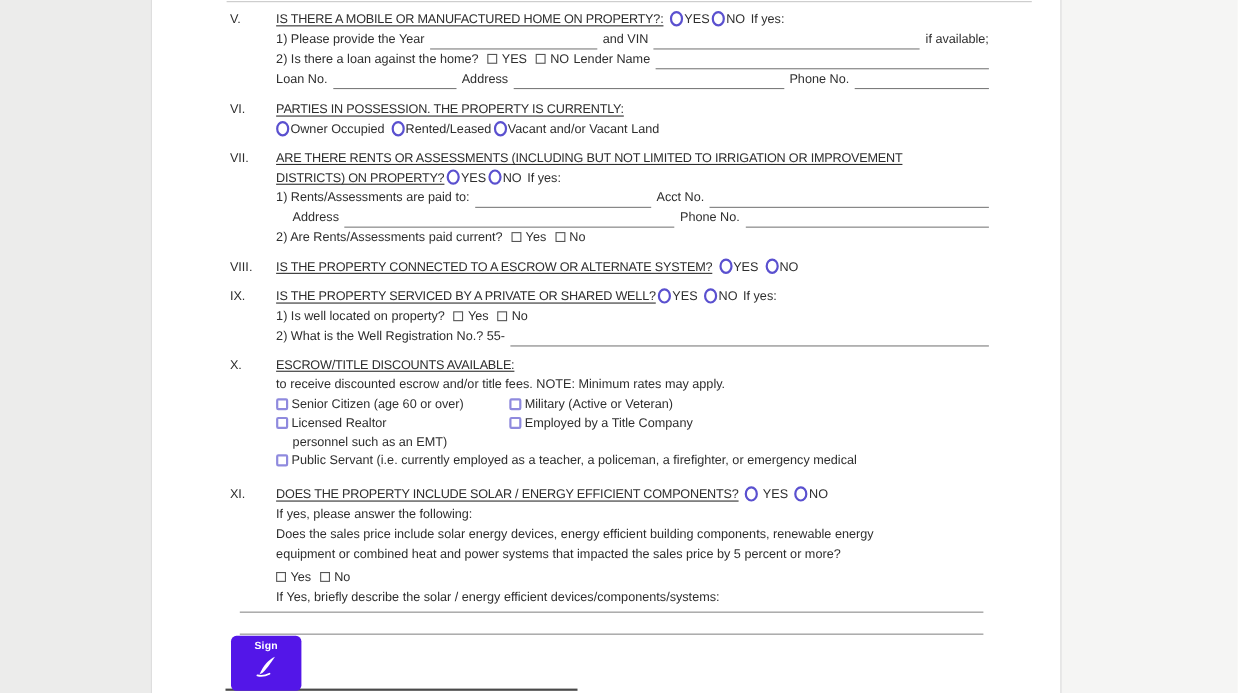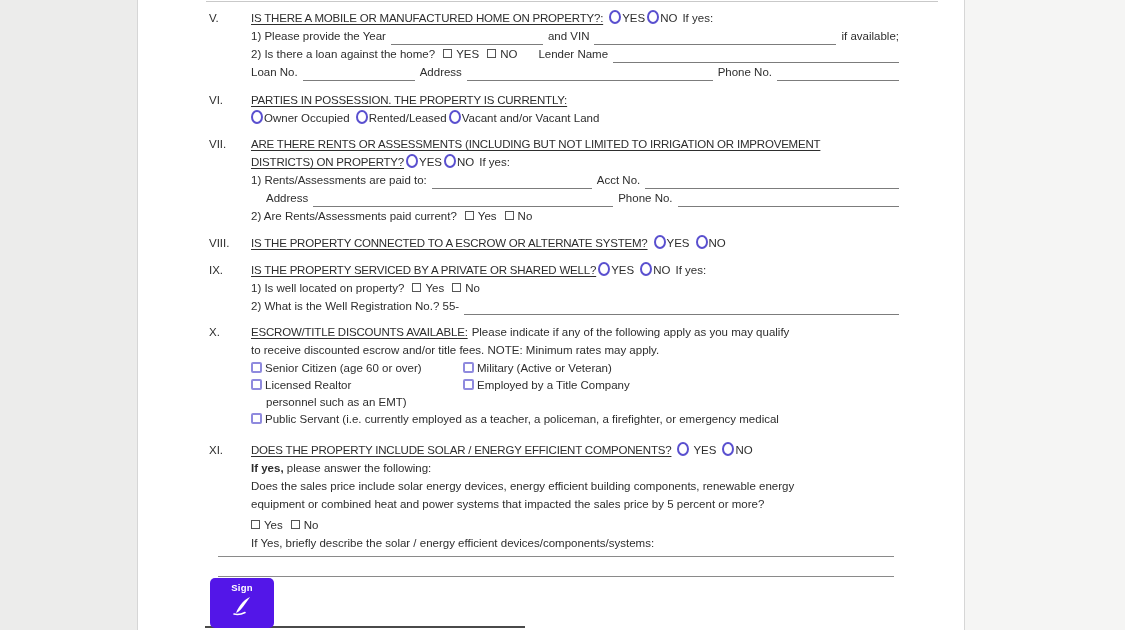--- a/index.html
+++ b/index.html
@@ -21,21 +21,21 @@
   .fill.flex { flex:1; margin-right:0; }
   .radio { width:12px; height:14px; border:2px solid #5a50cf; border-radius:50%;
     display:inline-block; align-self:center; margin:0 1px 2px 6px; background:transparent; }
   .radio.tight { margin-left:2px; }
   .cbx { width:9px; height:9px; border:1px solid #555; display:inline-block;
     align-self:center; margin:0 4px 1px 8px; }
   .pcb { width:11px; height:11px; border:2px solid #8f8ade; border-radius:2px;
     display:inline-block; align-self:center; margin:0 3px 1px 0; }
   .opt-col { display:inline-flex; align-items:baseline; width:212px; }
   .opt-col .pcb, .opt-wide .pcb { align-self:center; }
-  .bold { font-weight:bold; }
+  .bold { font-weight:normal; }
   .indent { margin-left:15px; }
   .blank-wide { position:absolute; left:80px; width:676px; border-top:1px solid #8a8a8a; }
   .sign-btn { position:absolute; left:72px; top:578px; width:64px; height:50px;
     background:#5316e8; border-radius:5px; color:#fff; text-align:center; cursor:pointer; }
   .sign-btn .lbl { font-size:9.5px; font-weight:bold; padding-top:4px; letter-spacing:0.2px; }
   .sig-line { position:absolute; left:67px; top:626px; width:320px; border-top:2px solid #4a4a4a; }
   .date { position:absolute; left:320px; top:634px; font-size:13px; color:#2b2b2b; }
 </style>
 </head>
 <body>
@@ -64,21 +64,21 @@
           <span class="t">and VIN</span>
           <span class="fill flex" style="margin-right:5px"></span>
           <span class="t">if available;</span>
         </div>
         <div class="line">
           <span class="t">2) Is there a loan against the home?</span>
           <span class="cbx"></span>
           <span class="t">YES</span>
           <span class="cbx"></span>
           <span class="t">NO</span>
-          <span class="t" style="margin-left:21px">Lender Name</span>
+          <span class="t" style="margin-left:4px">Lender Name</span>
           <span class="fill flex"></span>
         </div>
         <div class="line">
           <span class="t">Loan No.</span>
           <span class="fill" style="width:112px"></span>
           <span class="t">Address</span>
           <span class="fill flex" style="margin-right:5px"></span>
           <span class="t">Phone No.</span>
           <span class="fill" style="width:122px; margin-right:0"></span>
         </div>
@@ -174,21 +174,20 @@
           <span class="fill flex"></span>
         </div>
       </div>
     </div>
 
     <div class="sec" style="top:323px">
       <span class="num">X.</span>
       <div class="body">
         <div class="line">
           <span class="hd t">ESCROW/TITLE DISCOUNTS AVAILABLE:</span>
-          <span class="t" style="margin-left:4px">Please indicate if any of the following apply as you may qualify</span>
         </div>
         <div class="line">
           <span class="t">to receive discounted escrow and/or title fees. NOTE: Minimum rates may apply.</span>
         </div>
         <div class="line" style="height:17px">
           <span class="opt-col">
             <span class="pcb"></span>
             <span class="t">Senior Citizen (age 60 or over)</span>
           </span>
           <span class="pcb"></span>

